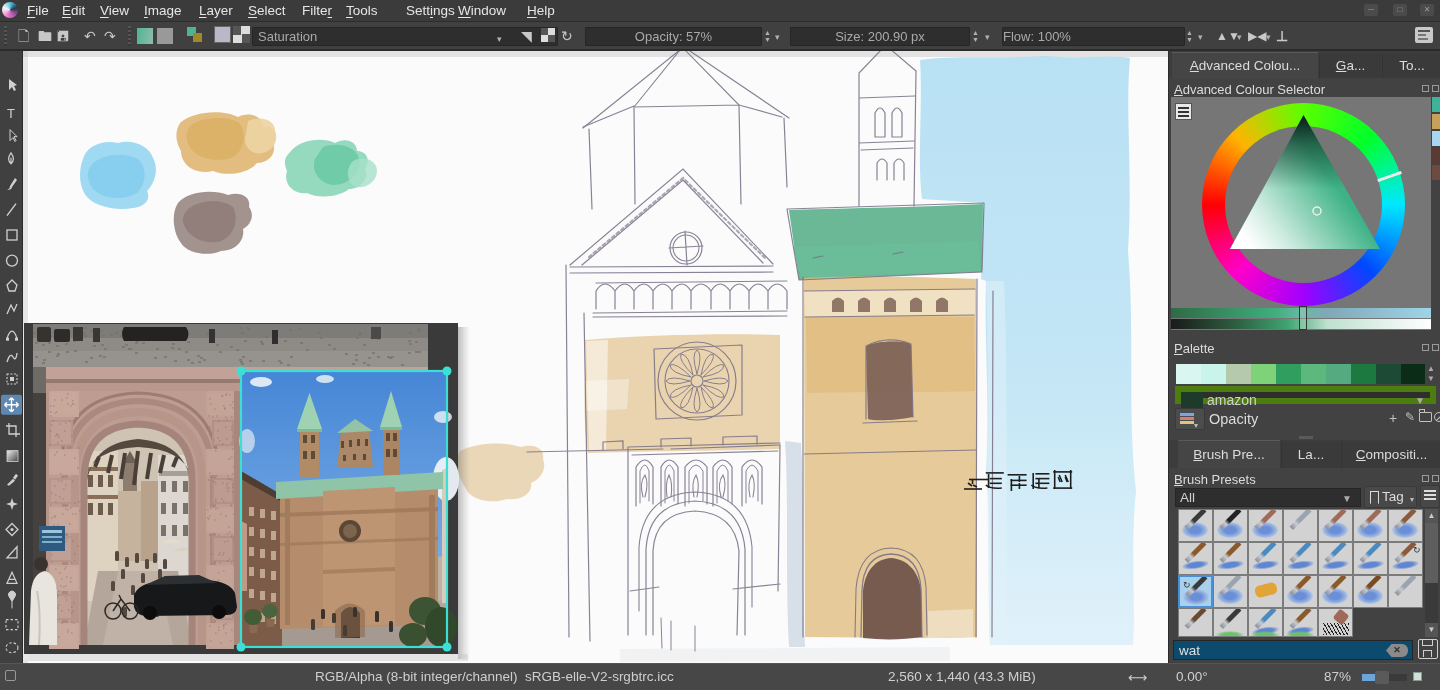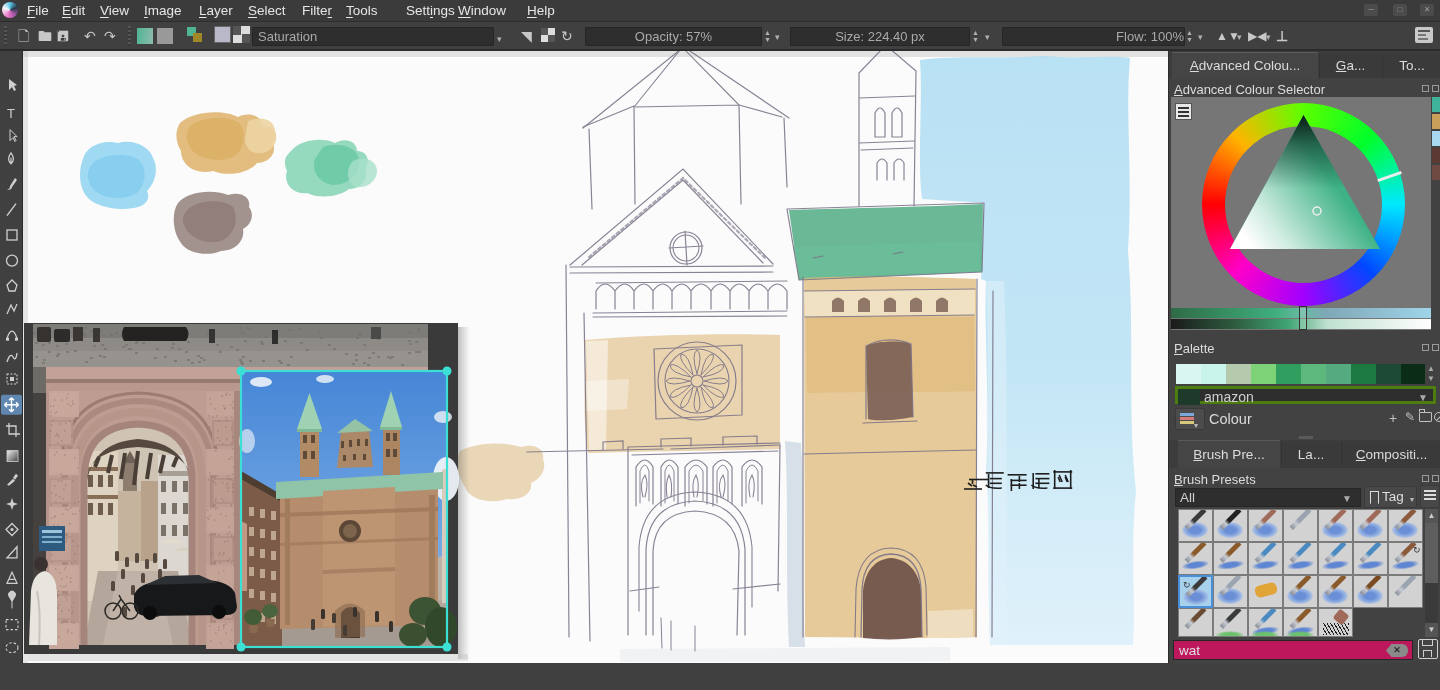--- a/index.html
+++ b/index.html
@@ -69,31 +69,31 @@
     <div class="tbi" style="left:57px">🖪</div>
     <div class="tbi" style="left:84px">↶</div>
     <div class="tbi" style="left:104px">↷</div>
     <div class="tbi" style="left:128px;top:4px;width:3px;height:20px;background:linear-gradient(#555 50%,#383838 50%);background-size:3px 4px;"></div>
     <div class="tbi" style="left:137px;top:6px;width:16px;height:16px;background:linear-gradient(100deg,#4fb494,#8fbcae);"></div>
     <div class="tbi" style="left:157px;top:6px;width:16px;height:16px;background:#999;"></div>
     <div class="tbi" style="left:187px;top:5px;width:9px;height:9px;background:#4fb494;"></div>
     <div class="tbi" style="left:193px;top:11px;width:9px;height:9px;background:#a08828;"></div>
     <div class="tbi" style="left:214px;top:4px;width:17px;height:17px;background:#b8b8c8;border:1px solid #666;"></div>
     <div class="tbi" style="left:233px;top:4px;width:17px;height:17px;background:conic-gradient(#ddd 90deg,#555 90deg 180deg,#ddd 180deg 270deg,#555 270deg);"></div>
-    <div class="combo" style="left:252px;width:242px;padding-left:5px;">Saturation<span class="ddarr" style="left:244px;top:3px;position:absolute">▾</span></div>
+    <div class="combo" style="left:252px;width:306px;padding-left:5px;">Saturation<span class="ddarr" style="left:244px;top:3px;position:absolute">▾</span></div>
     <div class="tbi" style="left:521px">◥</div>
     <div class="tbi" style="left:541px;top:6px;width:14px;height:14px;background:conic-gradient(#ddd 90deg,#555 90deg 180deg,#ddd 180deg 270deg,#555 270deg);"></div>
     <div class="tbi" style="left:561px">↻</div>
     <div class="combo" style="left:585px;width:177px;text-align:center;">Opacity: 57%</div>
     <div class="spinarr" style="left:764px">▲<br>▼</div>
     <div class="ddarr" style="left:775px">▾</div>
-    <div class="combo" style="left:790px;width:180px;text-align:center;">Size: 224.40 px</div>
+    <div class="combo" style="left:790px;width:180px;text-align:center;">Size: 200.90 px</div>
     <div class="spinarr" style="left:972px">▲<br>▼</div>
     <div class="ddarr" style="left:985px">▾</div>
-    <div class="combo" style="left:1002px;width:183px;text-align:right;">Flow: 100%</div>
+    <div class="combo" style="left:1002px;width:183px;text-align:left;">Flow: 100%</div>
     <div class="spinarr" style="left:1186px">▲<br>▼</div>
     <div class="ddarr" style="left:1198px">▾</div>
     <div class="tbi" style="left:1216px;font-size:12px;">▲▼</div>
     <div class="ddarr" style="left:1237px">▾</div>
     <div class="tbi" style="left:1248px;font-size:12px;">▶◀</div>
     <div class="ddarr" style="left:1266px">▾</div>
     <div class="tbi" style="left:1276px;font-weight:bold;">⊥</div>
     <div class="tbi" style="left:1415px;top:5px;width:18px;height:16px;background:#c9c9c9;border-radius:2px;">
  <div class="abs" style="left:3px;top:3px;width:12px;height:2px;background:#555;"></div>
  <div class="abs" style="left:3px;top:7px;width:8px;height:2px;background:#777;"></div>
@@ -584,32 +584,32 @@
       <div style="width:25px;background:#b5c9ad"></div>
         <div style="width:25px;background:#7ed278"></div>
       <div style="width:25px;background:#2f9e5f"></div>
         <div style="width:25px;background:#5cb87c"></div>
       <div style="width:25px;background:#55aa80"></div>
         <div style="width:25px;background:#1c7a40"></div>
       <div style="width:25px;background:#1d4a35"></div>
         <div style="width:24px;background:#0b2c16"></div>
     </div>
     <div class="abs" style="left:258px;top:313px;color:#aaa;font-size:8px;line-height:10px;">▲<br>▼</div>
-    <div class="abs" style="left:6px;top:335px;width:261px;height:18px;background:#2e2e2e;border:3px solid #4d7c0f;">
+    <div class="abs" style="left:6px;top:335px;width:261px;height:18px;background:#2e2e2e;border:6px solid #4d7c0f;">
       <div class="abs" style="left:0;top:0;width:22px;height:16px;background:#1d3a2a;"></div>
       <div class="abs" style="left:26px;top:0px;font-size:14px;color:#cfcfcf;line-height:16px;">amazon</div>
       <div class="abs" style="right:5px;top:3px;color:#aaa;font-size:10px;">▼</div>
     </div>
     <div class="abs" style="left:6px;top:357px;width:30px;height:22px;background:#4c4c4c;border:1px solid #3a3a3a;border-radius:2px;">
       <div class="abs" style="left:4px;top:4px;width:14px;height:3px;background:#7aa8d8;"></div>
       <div class="abs" style="left:4px;top:8px;width:14px;height:3px;background:#d87a7a;"></div>
       <div class="abs" style="left:4px;top:12px;width:14px;height:3px;background:#d8c87a;"></div>
       <div class="abs" style="left:18px;top:12px;color:#bbb;font-size:8px;">▾</div>
     </div>
-    <div class="abs" style="left:40px;top:360px;font-size:14.5px;">Colour</div>
+    <div class="abs" style="left:40px;top:360px;font-size:14.5px;">Opacity</div>
     <div class="abs" style="left:220px;top:359px;color:#c0c0c0;font-size:14px;">+</div>
     <div class="abs" style="left:236px;top:359px;color:#c0c0c0;font-size:12px;">✎</div>
     <div class="abs" style="left:250px;top:361px;width:13px;height:10px;border:1.2px solid #c0c0c0;border-radius:1px;">
         <div class="abs" style="left:-1px;top:-4px;width:6px;height:3px;border:1.2px solid #c0c0c0;border-bottom:none;"></div>
       </div>
     <div class="abs" style="left:265px;top:361px;width:10px;height:10px;border:1.3px solid #c0c0c0;border-radius:50%;">
         <div class="abs" style="left:0px;top:3.5px;width:9px;height:1.3px;background:#c0c0c0;transform:rotate(-45deg);"></div>
       </div>
     <div class="abs" style="left:130px;top:385px;width:14px;height:3px;background:#5a5a5a;"></div>
 
@@ -742,24 +742,36 @@
           <i class="abs" style="left:16px;top:2px;width:12px;height:12px;background:#a06a5a;border-radius:3px;transform:rotate(40deg);"></i>
         </div>
       </div>
 
     <div class="abs" style="left:256px;top:458px;width:13px;height:128px;background:#3a3a3a;">
       <div class="abs" style="left:0;top:0;width:13px;height:14px;background:#555;color:#ccc;font-size:8px;text-align:center;line-height:14px;">▲</div>
       <div class="abs" style="left:0;top:14px;width:13px;height:60px;background:#5e5e5e;"></div>
       <div class="abs" style="left:0;bottom:0;width:13px;height:14px;background:#555;color:#ccc;font-size:8px;text-align:center;line-height:14px;">▼</div>
     </div>
 
-    <div class="abs" style="left:4px;top:589px;width:240px;height:20px;background:#be185d;border:1px solid #262626;">
+    <div class="abs" style="left:4px;top:589px;width:240px;height:20px;background:#0c4a6e;border:1px solid #262626;">
       <div class="abs" style="left:5px;top:2px;font-size:13.5px;color:#e0e0e0;">wat</div>
       <div class="abs" style="right:4px;top:3px;width:22px;height:13px;background:#8a8a8a;border-radius:2px 6px 6px 2px;clip-path:polygon(25% 0,100% 0,100% 100%,25% 100%,0 50%);color:#2e2e2e;font-size:9px;text-align:center;line-height:13px;font-weight:bold;">✕</div>
     </div>
     <div class="abs" style="left:249px;top:588px;width:20px;height:20px;border:1.5px solid #cfcfcf;border-radius:2px;">
       <div class="abs" style="left:3px;top:0px;width:11px;height:6px;border:1.5px solid #cfcfcf;border-top:none;"></div>
       <div class="abs" style="left:4px;top:10px;width:9px;height:7px;border:1.5px solid #cfcfcf;border-bottom:none;"></div>
     </div>
   </div>
 
+  <div id="statusbar">
+    <div class="abs" style="left:5px;top:6px;width:11px;height:11px;border:1px solid #999;border-radius:2px;"></div>
+    <div class="abs" style="left:315px;top:5px;">RGB/Alpha (8-bit integer/channel)&nbsp;&nbsp;sRGB-elle-V2-srgbtrc.icc</div>
+    <div class="abs" style="left:888px;top:5px;">2,560 x 1,440 (43.3 MiB)</div>
+    <div class="abs" style="left:1128px;top:5px;">⟷</div>
+    <div class="abs" style="left:1176px;top:5px;">0.00°</div>
+    <div class="abs" style="left:1324px;top:5px;">87%</div>
+    <div class="abs" style="left:1362px;top:10px;width:13px;height:7px;background:#6ea5d8;"></div>
+    <div class="abs" style="left:1375px;top:7px;width:14px;height:13px;background:#5a5a5a;border-radius:2px;"></div>
+    <div class="abs" style="left:1389px;top:10px;width:18px;height:7px;background:#3a3a3a;"></div>
+    <div class="abs" style="left:1413px;top:8px;width:9px;height:9px;background:#cfe0d8;border:1px solid #8a9a90;"></div>
+  </div>
 
 </div>
 
 </body></html>

